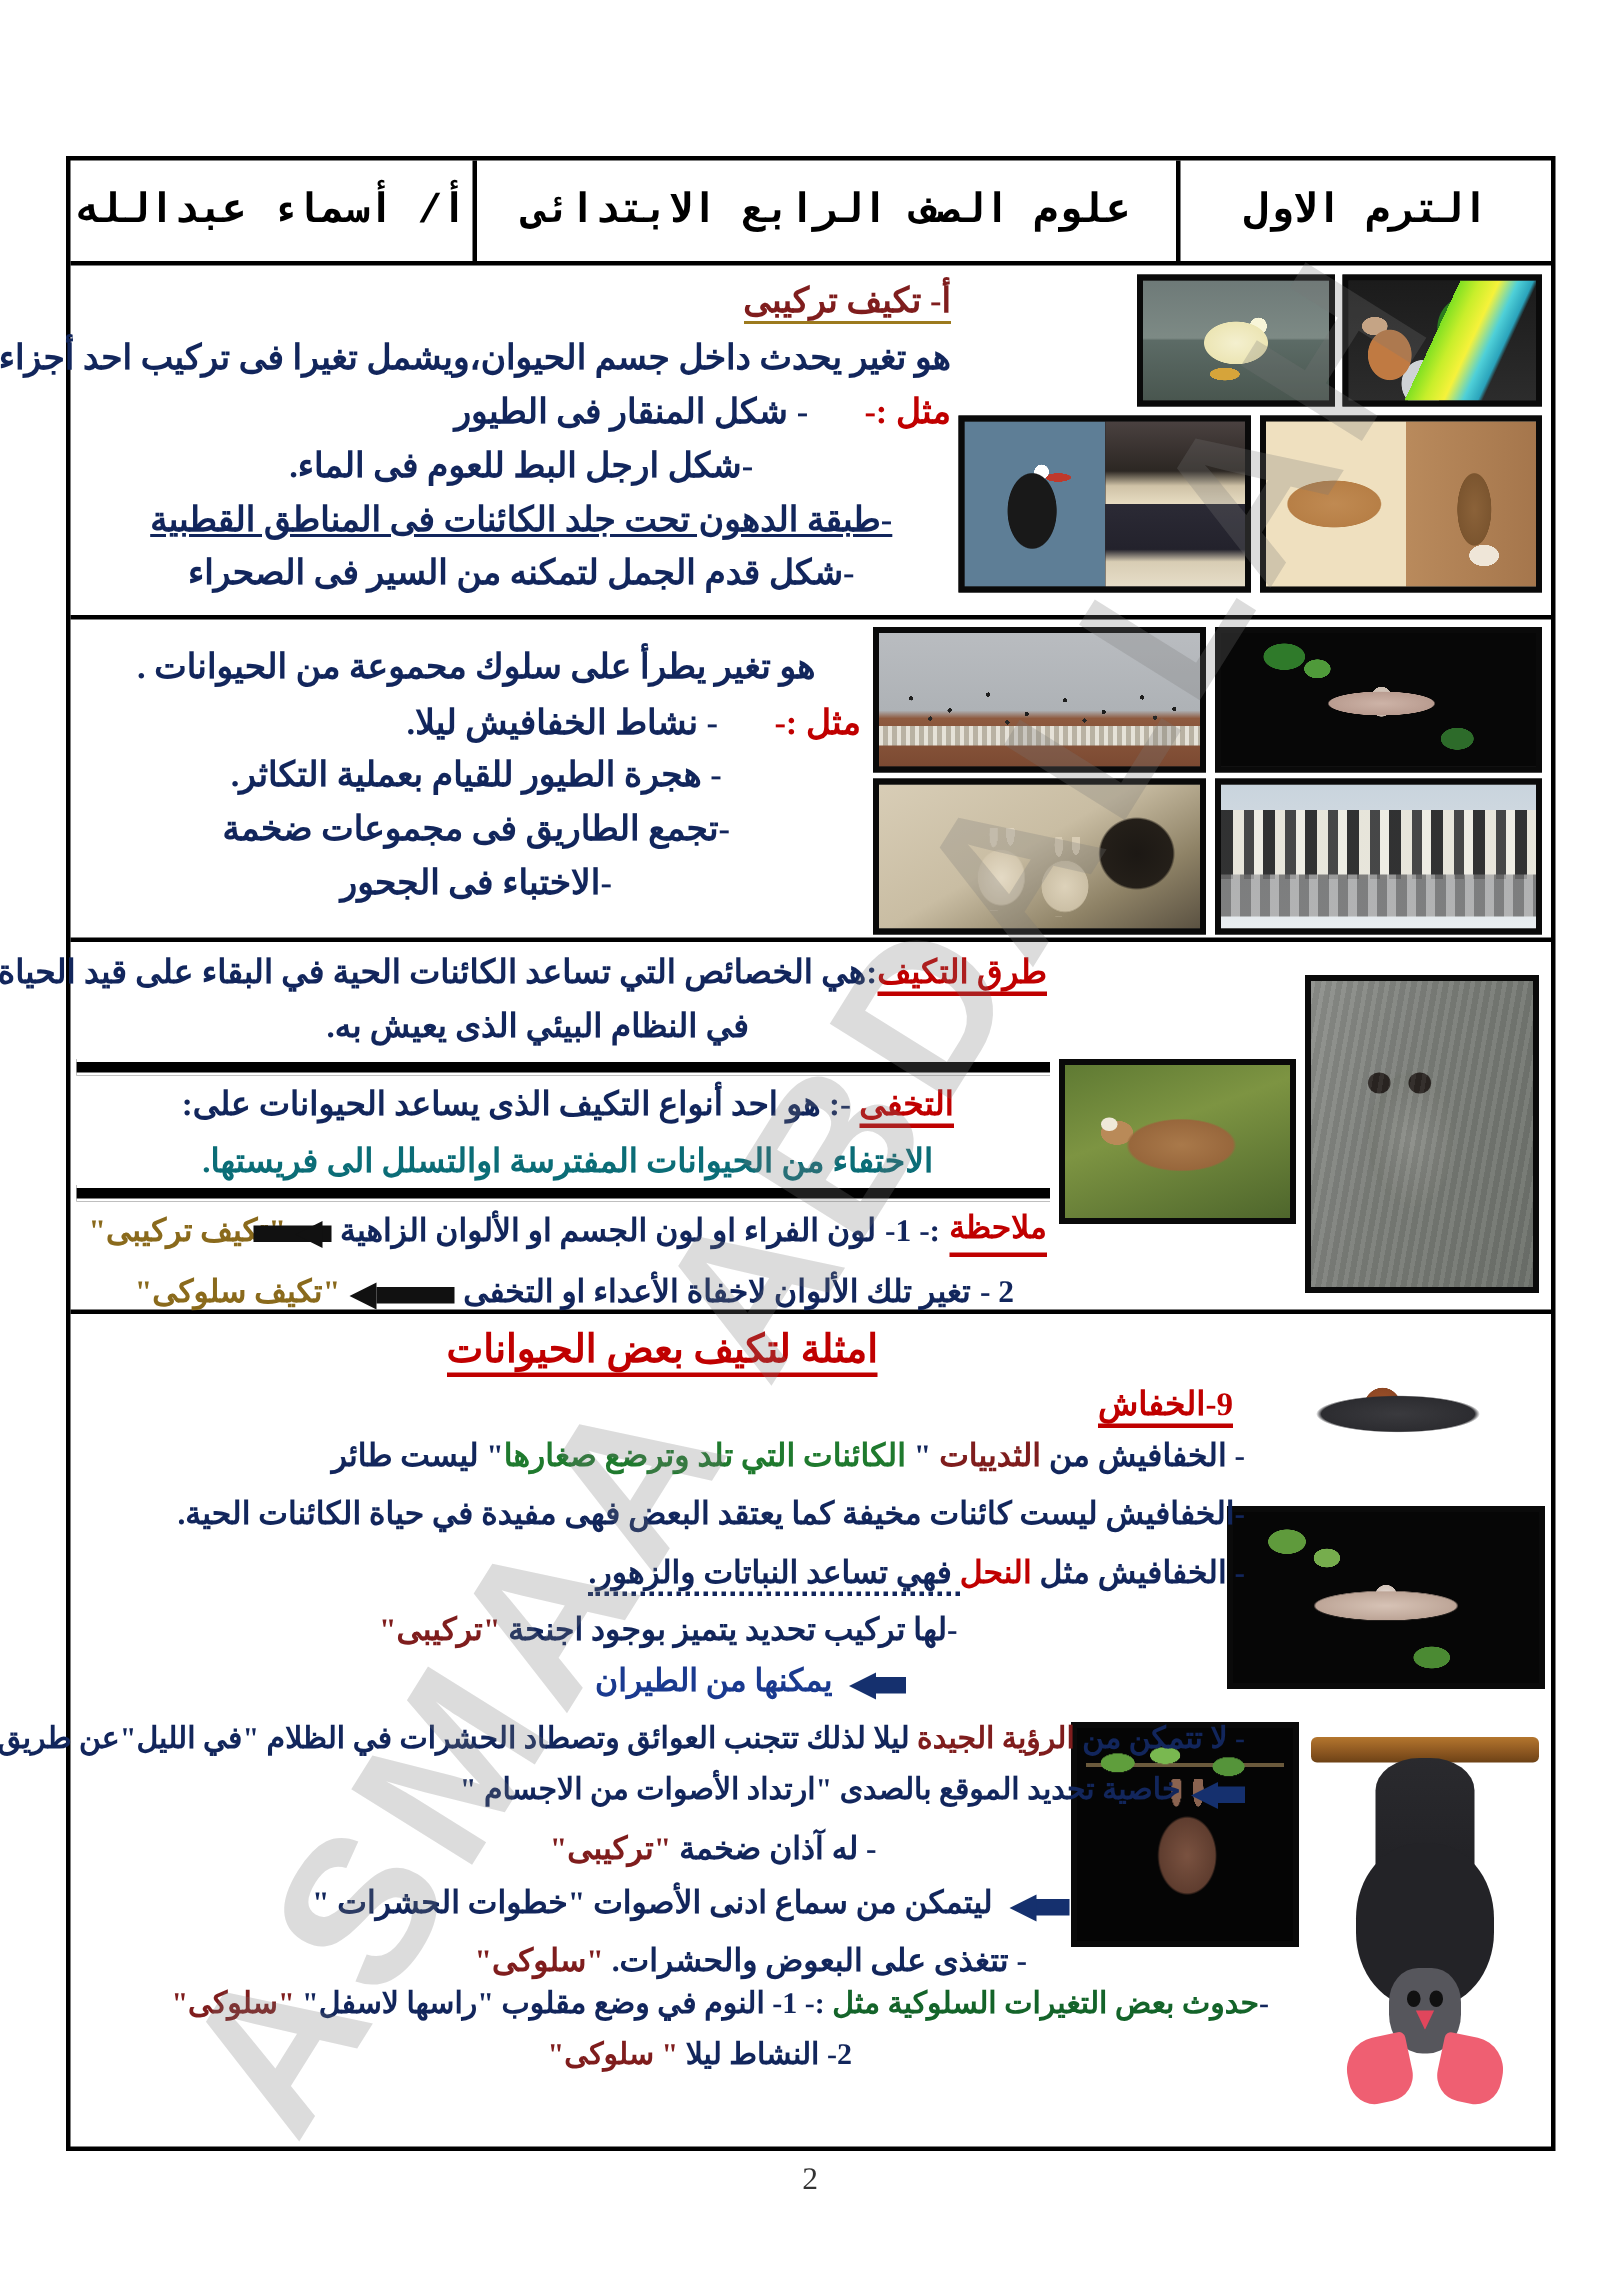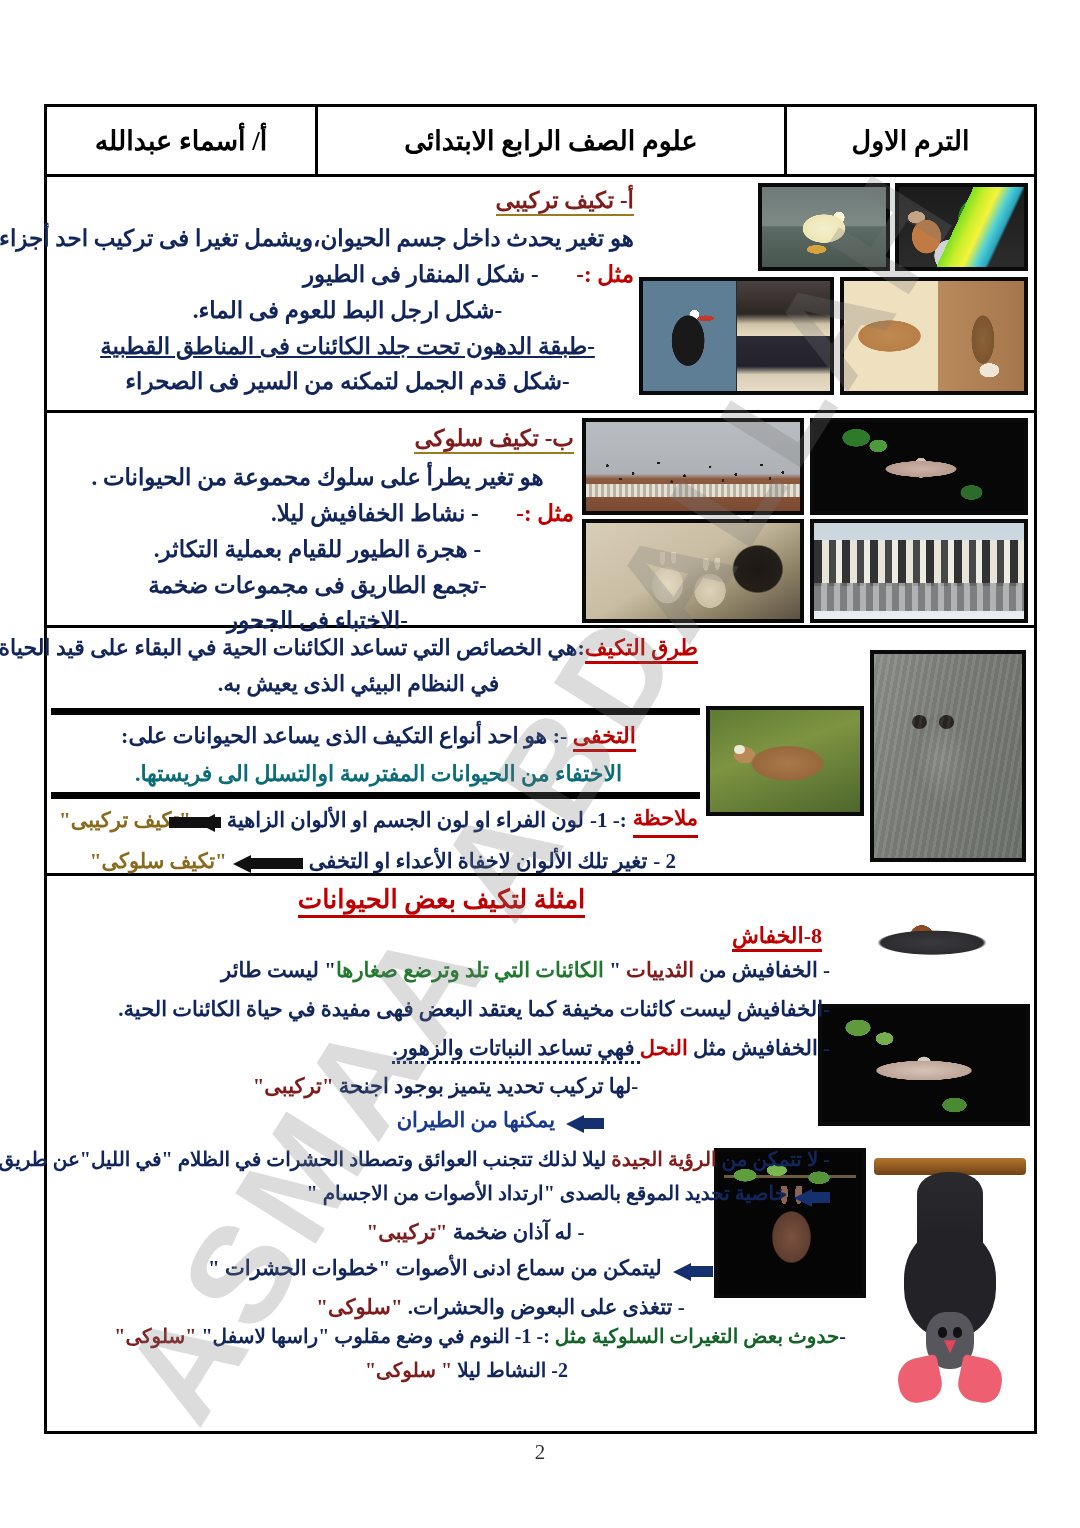--- a/index.html
+++ b/index.html
@@ -44,21 +44,21 @@
   
   .hdr{
     display:flex;
     flex-direction:row;
     height:70px;
     border-bottom:3px solid #000;
     box-sizing:border-box;
   }
   .hdr-cell{
     display:flex;align-items:center;justify-content:center;
-    font-family:Liberation Serif, serif;
+    font-family:Liberation Mono, monospace;
     font-weight:bold;
     font-size:27px;
     color:#000;
     box-sizing:border-box;
     border-left:3px solid #000;
     padding:2px 6px;
     white-space:nowrap;
   }
   .hdr-cell:last-child{border-left:none;}
   .hdr-teacher{width:268px;}
@@ -261,21 +261,20 @@
         background:radial-gradient(ellipse 22px 26px at 50% 60%, #e4dac5 0%, #d3c7ae 70%, transparent 72%),
                    radial-gradient(ellipse 4px 12px at 40% 8%, #ded3bd 0%, #ded3bd 70%, transparent 72%),
                    radial-gradient(ellipse 4px 12px at 62% 6%, #ded3bd 0%, #ded3bd 70%, transparent 72%);"></div>
       <div style="position:absolute;left:46%;top:36%;width:24%;height:56%;
         background:radial-gradient(ellipse 22px 24px at 50% 62%, #ddd2ba 0%, #cbbfa5 70%, transparent 72%),
                    radial-gradient(ellipse 4px 11px at 42% 10%, #d8ccb4 0%, #d8ccb4 70%, transparent 72%),
                    radial-gradient(ellipse 4px 11px at 64% 8%, #d8ccb4 0%, #d8ccb4 70%, transparent 72%);"></div>
     </div>
 
     <div class="txt" style="position:absolute;right:460px;left:14px;top:10px;">
-      <div class="ln" style="font-size:23px;"><span class="c-olive u-olive">ب- تكيف سلوكى</span></div>
       <div class="ln" style="font-size:23px;margin-top:6px;text-align:center;">هو تغير يطرأ على سلوك محموعة من الحيوانات .</div>
       <div class="ln" style="font-size:23px;margin-top:4px;">
         <span class="c-red">مثل :-</span>
         <span style="display:inline-block;width:26px;"></span>
         <span>- نشاط الخفافيش ليلا.</span>
       </div>
       <div class="ln" style="font-size:23px;margin-top:3px;text-align:center;">- هجرة الطيور للقيام بعملية التكاثر.</div>
       <div class="ln" style="font-size:23px;margin-top:3px;text-align:center;">-تجمع الطاريق فى مجموعات ضخمة</div>
       <div class="ln" style="font-size:23px;margin-top:3px;text-align:center;">-الاختباء فى الجحور</div>
     </div>
@@ -393,21 +392,21 @@
         background:radial-gradient(ellipse 30px 40px at 50% 58%, #7a5240 0%, #5f3d2f 62%, transparent 66%),
                    radial-gradient(ellipse 5px 16px at 38% 8%, #8a6350 0%, #8a6350 70%, transparent 72%),
                    radial-gradient(ellipse 5px 16px at 62% 8%, #8a6350 0%, #8a6350 70%, transparent 72%);"></div>
     </div>
 
     <div class="txt" style="position:absolute;right:212px;left:14px;top:6px;text-align:center;">
       <span class="c-red u-red" style="font-size:26px;">امثلة لتكيف بعض الحيوانات</span>
     </div>
 
     <div class="txt" style="position:absolute;right:212px;left:14px;top:44px;">
-      <span class="c-red u-red" style="font-size:22px;">8-الخفاش</span>
+      <span class="c-red u-red" style="font-size:22px;">9-الخفاش</span>
     </div>
 
     <div class="txt" style="position:absolute;right:204px;left:14px;top:80px;font-size:21px;">
 
       <div class="ln" style="margin-bottom:9px;">
         <span class="c-navy">- الخفافيش من </span><span class="c-olive">الثدييات</span><span class="c-navy"> " </span><span class="c-green">الكائنات التي تلد وترضع صغارها</span><span class="c-navy">" ليست طائر</span>
       </div>
 
       <div class="ln c-navy" style="margin-bottom:9px;">-الخفافيش ليست كائنات مخيفة كما يعتقد البعض فهى مفيدة في حياة الكائنات الحية.</div>
 

